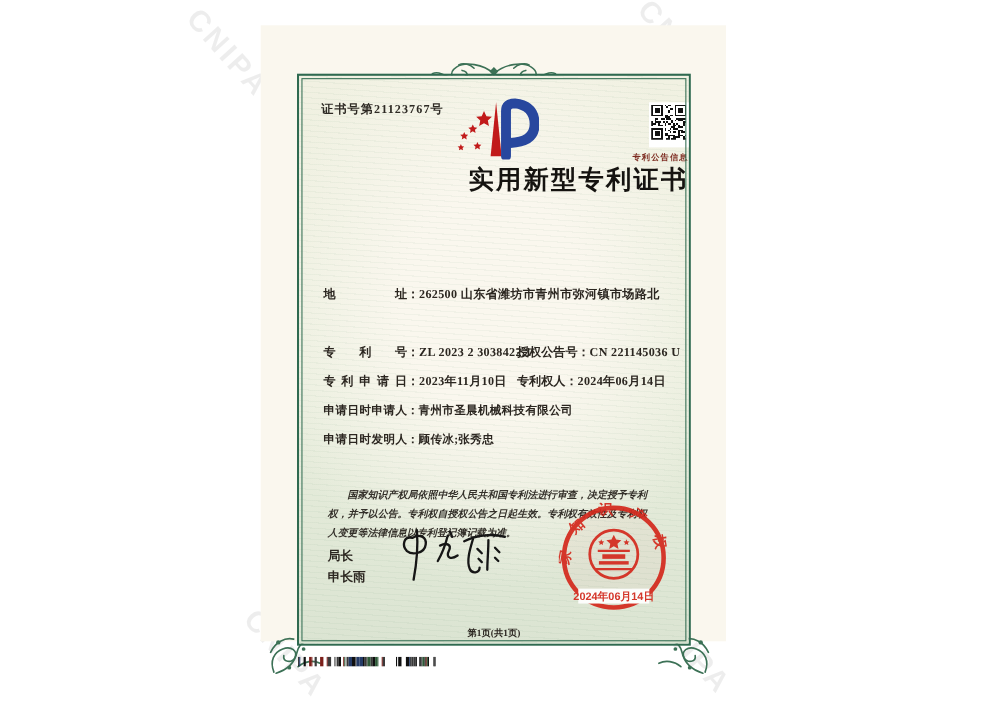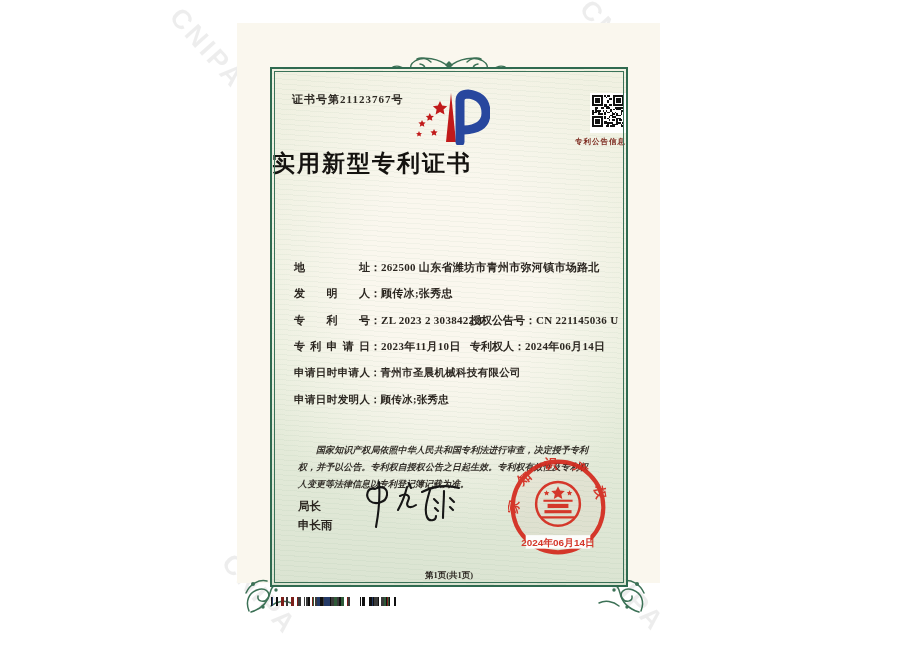--- a/index.html
+++ b/index.html
@@ -22,21 +22,21 @@
   .frame::after{content:'';position:absolute;inset:2px;border:1px solid #3a7258;pointer-events:none;}
   .frame-bg{position:absolute;inset:0;
     background:
       repeating-linear-gradient(4deg, rgba(95,145,110,0.06) 0 1px, rgba(0,0,0,0) 1px 5px),
       radial-gradient(ellipse 62% 50% at 50% 40%, #faf7ee 38%, rgba(250,247,238,0) 100%),
       linear-gradient(180deg,#f1f1e2 0%, #e9eedd 55%, #dbe4d2 100%);}
 
   .cert-no{position:absolute;left:20px;top:23px;font-size:11px;font-weight:bold;
            letter-spacing:1px;color:#2e2a24;}
 
-  .title{position:absolute;left:0;top:79px;width:100%;text-align:left;
+  .title{position:absolute;left:0;top:79px;width:100%;text-align:right;
          font-size:23px;font-weight:bold;letter-spacing:2px;color:#151310;}
 
   .logo{position:absolute;left:138px;top:18px;}
 
   .qrbox{position:absolute;left:282px;top:24px;width:72px;text-align:right;}
   .qrbox .qrpad{display:inline-block;background:#fff;padding:2px;}
   .qr-caption{margin-top:4px;font-size:7.5px;font-weight:bold;letter-spacing:1px;color:#7d2b20;}
 
   .fields{position:absolute;left:0;top:0;width:100%;height:100%;font-size:11px;
           font-weight:bold;color:#2b2620;}
@@ -399,23 +399,20 @@
             </svg></span>
         <div class="qr-caption">专利公告信息</div>
       </div>
 
       <div class="title">实用新型专利证书</div>
 
       <div class="fields">
         <div class="row" style="top:191px">
           <span class="lbl">地址</span><span class="colon">：</span><span class="val">262500 山东省潍坊市青州市弥河镇市场路北</span>
         </div>
-        <div class="row" style="top:217px">
-          <span class="lbl">发明人</span><span class="colon">：</span><span class="val">顾传冰;张秀忠</span>
-        </div>
         <div class="row" style="top:244px">
           <span class="lbl">专利号</span><span class="colon">：</span><span class="val">ZL 2023 2 3038422.1</span>
           <span class="col2"><span>授权公告号</span><span class="colon">：</span><span class="val">CN 221145036 U</span></span>
         </div>
         <div class="row" style="top:270px">
           <span class="lbl">专利申请日</span><span class="colon">：</span><span class="val">2023年11月10日</span>
           <span class="col2"><span>专利权人</span><span class="colon">：</span><span class="val">2024年06月14日</span></span>
         </div>
         <div class="row" style="top:297px;font-size:10.5px">
           <span class="lbl">申请日时申请人</span><span class="colon">：</span><span class="val">青州市圣晨机械科技有限公司</span>

